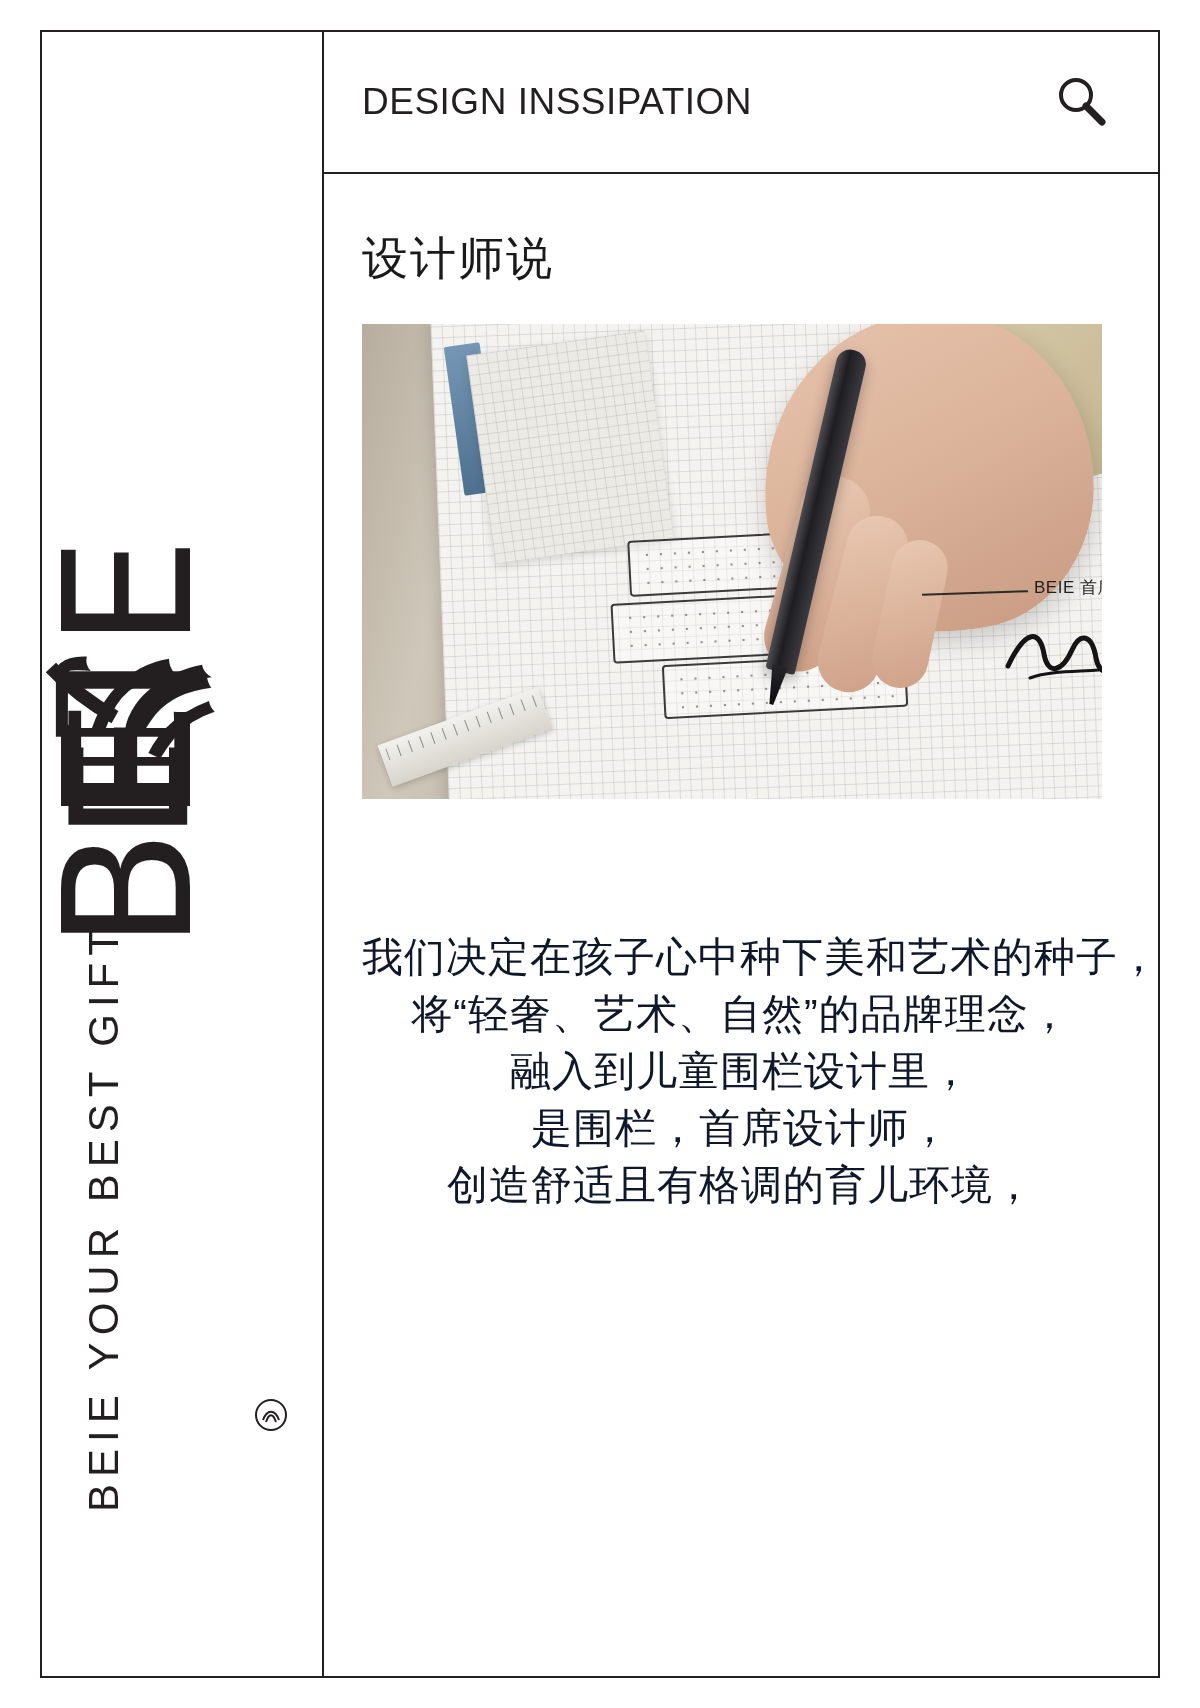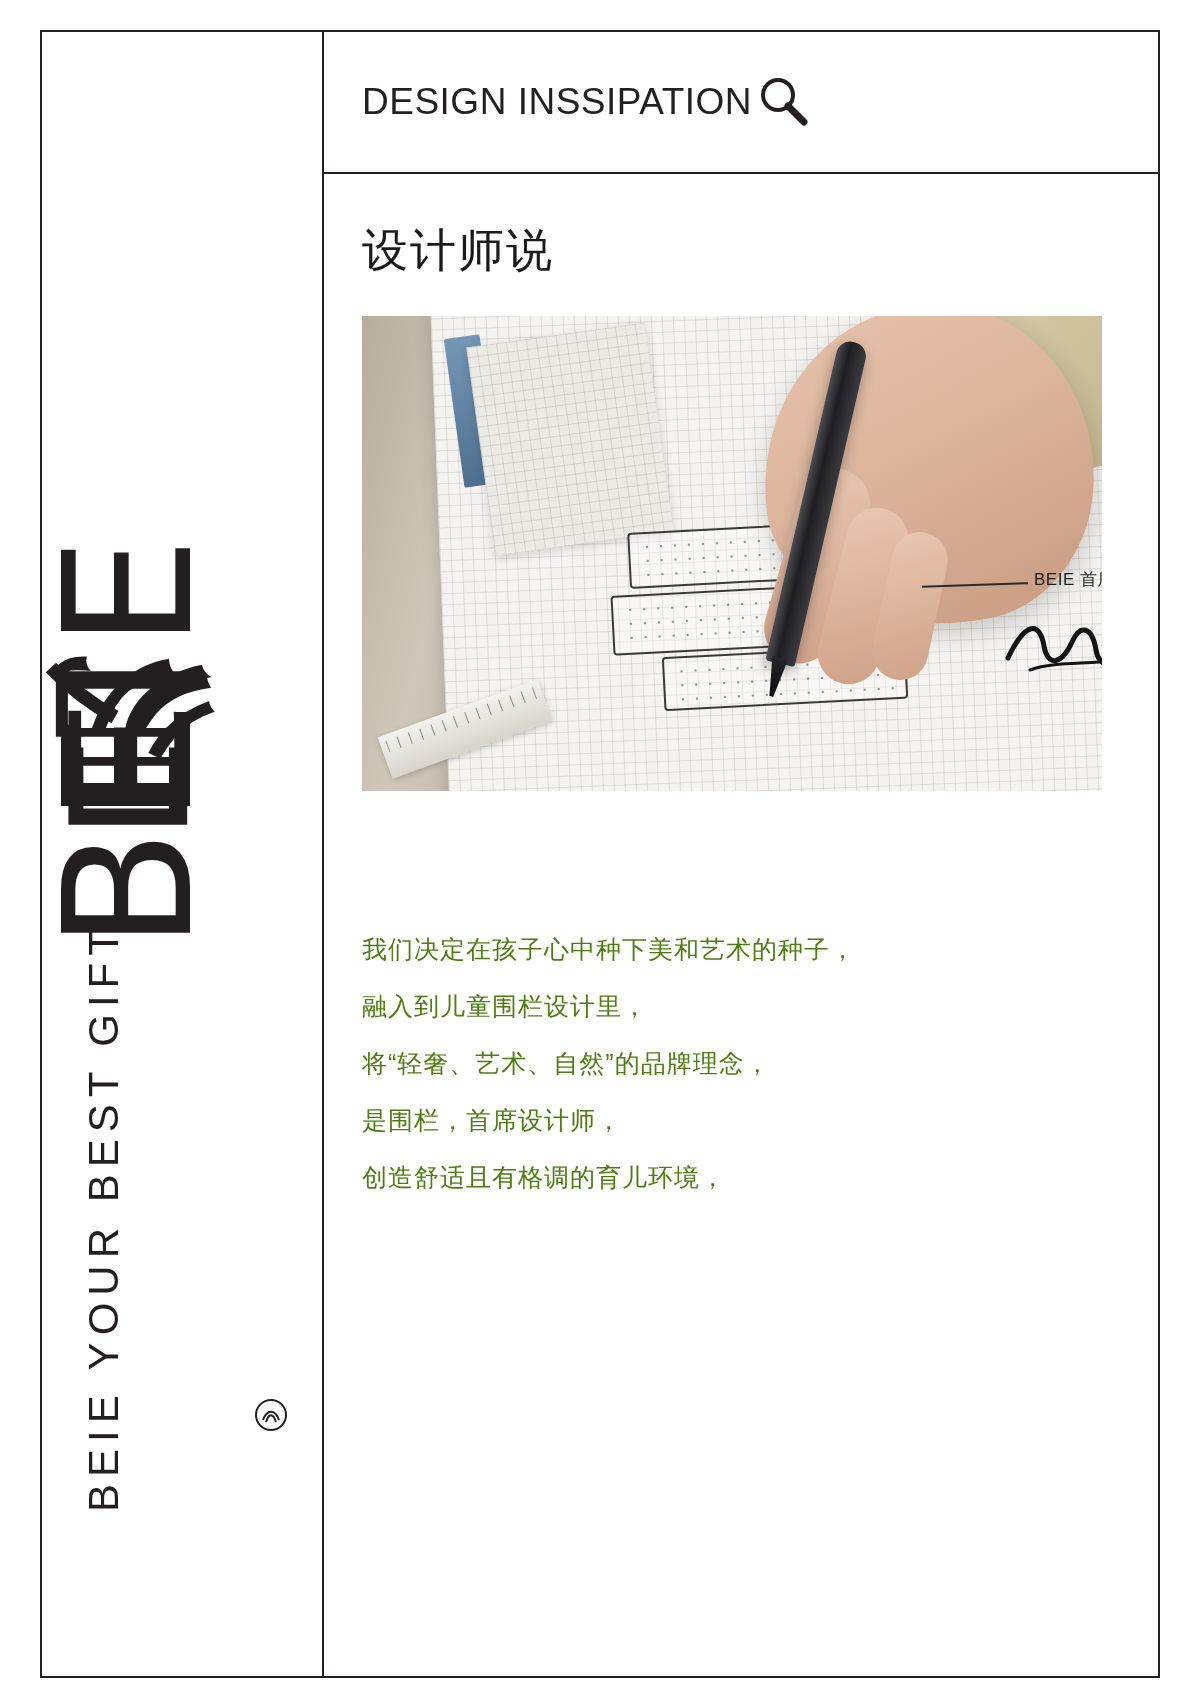--- a/index.html
+++ b/index.html
@@ -107,20 +107,21 @@
 
   
   .header {
     position: absolute;
     left: 324px;
     top: 32px;
     width: 836px;
     height: 140px;
     display: flex;
     align-items: center;
+    justify-content: space-between;
     padding: 0 48px 0 38px;
     box-sizing: border-box;
   }
 
   .header-title {
     font-family: "Liberation Sans", sans-serif;
     font-size: 37px;
     letter-spacing: 0.5px;
     font-weight: 400;
     color: #231f20;
@@ -133,21 +134,21 @@
     background: none;
     border: none;
     padding: 0;
     cursor: pointer;
   }
 
   
   .content {
     position: absolute;
     left: 324px;
-    top: 168px;
+    top: 176px;
     width: 836px;
     height: 1502px;
     box-sizing: border-box;
     padding: 0 40px 0 38px;
   }
 
   .section-title {
     margin-top: 52px;
     font-family: "Liberation Sans", sans-serif;
     font-size: 46px;
@@ -332,24 +333,25 @@
   .photo-signature {
     position: absolute;
     left: 638px; top: 286px;
     width: 260px; height: 86px;
   }
 
   
   .para {
     margin-top: 130px;
     font-family: "Liberation Sans", sans-serif;
-    font-size: 25px;
+    font-size: 41px;
     line-height: 57px;
     letter-spacing: 1px;
-    color: #4d7c0f;
+    color: #0f172a;
+    text-align: center;
   }
   .para span { display: block; white-space: nowrap; }
 </style>
 </head>
 <body>
 
 <div class="page">
 
   <div class="outer-frame"></div>
   <div class="v-divider"></div>
@@ -420,20 +422,20 @@
       <div class="photo-signature">
         <svg width="260" height="86" viewBox="0 0 260 86">
           <path d="M8 56 C26 18, 40 20, 44 44 C48 66, 62 62, 72 40 C80 22, 92 24, 96 48 C100 70, 118 64, 132 44 C148 22, 170 30, 200 40 C222 47, 238 44, 252 36" fill="none" stroke="#141414" stroke-width="5" stroke-linecap="round" stroke-linejoin="round"></path>
           <path d="M30 68 C58 58, 96 64, 126 56" fill="none" stroke="#141414" stroke-width="3" stroke-linecap="round"></path>
         </svg>
       </div>
     </div>
 
     <div class="para">
       <span>我们决定在孩子心中种下美和艺术的种子，</span>
+      <span>将“轻奢、艺术、自然”的品牌理念，</span>
       <span>融入到儿童围栏设计里，</span>
-      <span>将“轻奢、艺术、自然”的品牌理念，</span>
       <span>是围栏，首席设计师，</span>
       <span>创造舒适且有格调的育儿环境，</span>
     </div>
 
   </div>
 </div>
 
 </body></html>

